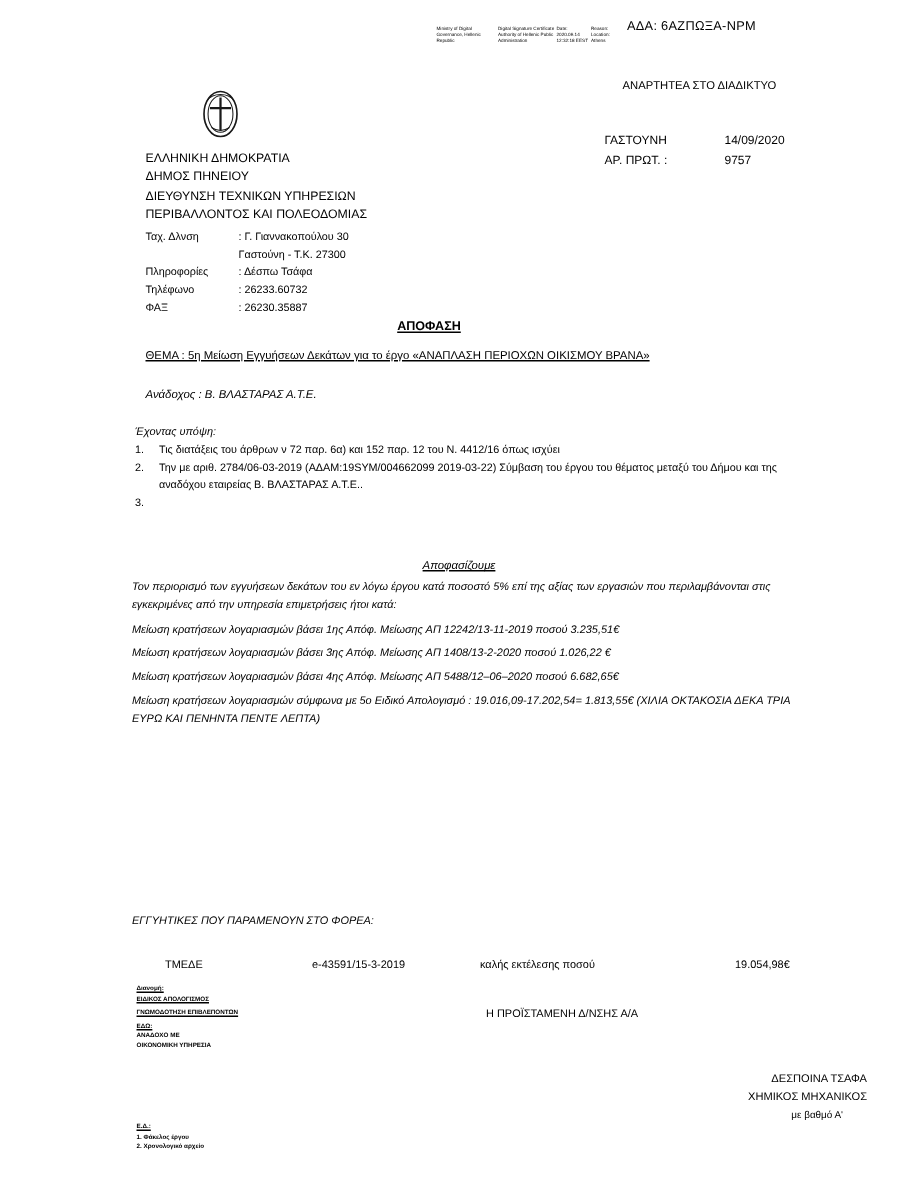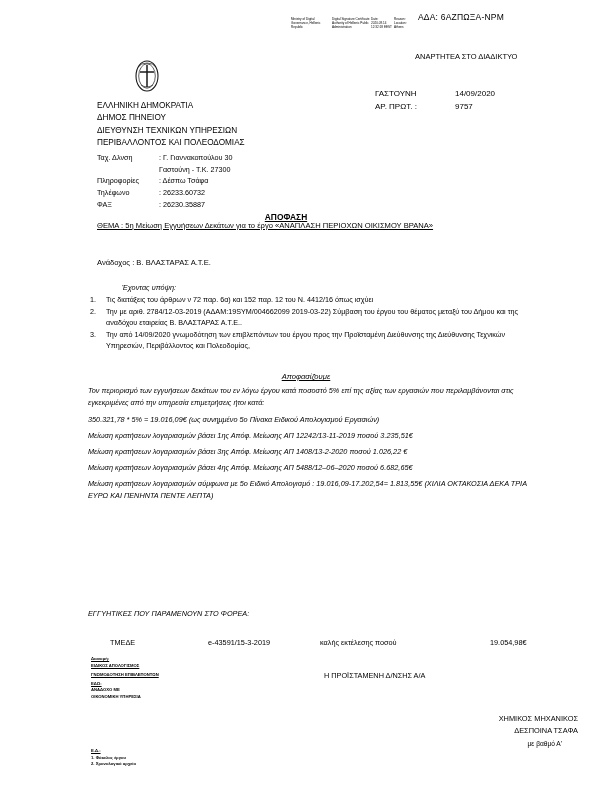--- a/index.html
+++ b/index.html
@@ -50,45 +50,46 @@
     font-size:7.2px; line-height:1.62;
   }
   .addr .lbl { display:inline-block; width:62px; }
   .addr .ind { display:inline-block; width:62px; }
 
   
   .rhead {
     position:absolute; left:375px; top:88px;
     font-size:8px; line-height:1.6;
   }
-  .rhead .r1 { position:relative; }
+  .rhead .r1 { position:relative;margin-left:28px; }
   .rhead .val { position:absolute; left:80px; top:0; }
 
   
   .apofasi {
     position:absolute; left:0; top:212px; width:572px;
     text-align:center; font-size:8.4px; font-weight:bold;
     text-decoration:underline;
   }
 
   
   .theme {
-    position:absolute; left:97px; top:220px; width:420px;
+    position:absolute; left:97px; top:231px; width:420px;
     font-size:7.6px; line-height:1.5;
     text-decoration:underline;
   }
   .anadoxos {
     position:absolute; left:97px; top:258px;
     font-size:7.6px;
+    font-style:italic;
   }
 
   
   .exontas {
     position:absolute; left:90px; top:283px;
-    font-size:7.3px; font-style:italic;margin-left:32px;
+    font-size:7.3px; font-style:italic;
   }
   .items {
     position:absolute; left:90px; top:295px; width:440px;
     font-size:7.2px; line-height:1.52;
   }
   .items .row { position:relative; padding-left:16px; margin-bottom:1px; }
   .items .num { position:absolute; left:0; top:0; }
 
   
   .apofasizoume {
@@ -204,32 +205,30 @@
   <div class="anadoxos">Ανάδοχος : Β. ΒΛΑΣΤΑΡΑΣ Α.Τ.Ε.</div>
 
   <div class="exontas">Έχοντας υπόψη:</div>
   <div class="items">
     <div class="row">
       <span class="num">1.</span>
       <span>Τις διατάξεις του άρθρων ν 72 παρ. 6α) και 152 παρ. 12 του Ν. 4412/16  όπως ισχύει</span>
     </div>
     <div class="row">
       <span class="num">2.</span>
-      <span>Την με αριθ. 2784/12-03-2019 (ΑΔΑΜ:19SYM/004662099  2019-03-22)  Σύμβαση  του έργου του θέματος μεταξύ του Δήμου και της αναδόχου εταιρείας Β. ΒΛΑΣΤΑΡΑΣ Α.Τ.Ε..</span>
+      <span>Την με αριθ. 2784/06-03-2019 (ΑΔΑΜ:19SYM/004662099  2019-03-22)  Σύμβαση  του έργου του θέματος μεταξύ του Δήμου και της αναδόχου εταιρείας Β. ΒΛΑΣΤΑΡΑΣ Α.Τ.Ε..</span>
     </div>
     <div class="row">
       <span class="num">3.</span>
-      <span>Την από   14/09/2020 γνωμοδότηση των επιβλεπόντων του έργου προς την Προϊσταμένη Διεύθυνσης της Διεύθυνσης Τεχνικών Υπηρεσιών, Περιβάλλοντος και Πολεοδομίας,</span>
     </div>
   </div>
 
   <div class="apofasizoume">Αποφασίζουμε</div>
   <div class="body-text">
     <p>Τον περιορισμό των εγγυήσεων δεκάτων του εν λόγω  έργου κατά   ποσοστό 5% επί της αξίας των εργασιών που περιλαμβάνονται στις εγκεκριμένες από την υπηρεσία επιμετρήσεις ήτοι κατά:</p>
-    <p>350.321,78 * 5%  =   19.016,09€ (ως συνημμένο 5ο Πίνακα  Ειδικού Απολογισμού Εργασιών)</p>
     <p class="tight">Μείωση κρατήσεων λογαριασμών βάσει 1ης Απόφ. Μείωσης ΑΠ 12242/13-11-2019 ποσού 3.235,51€</p>
     <p class="tight">Μείωση  κρατήσεων  λογαριασμών  βάσει  3ης  Απόφ.  Μείωσης  ΑΠ  1408/13-2-2020 ποσού 1.026,22 €</p>
     <p class="tight">Μείωση  κρατήσεων  λογαριασμών  βάσει  4ης  Απόφ.  Μείωσης  ΑΠ  5488/12–06–2020 ποσού  6.682,65€</p>
     <p>Μείωση κρατήσεων λογαριασμών σύμφωνα  με  5ο  Ειδικό Απολογισμό :  19.016,09-17.202,54=  1.813,55€ (ΧΙΛΙΑ  ΟΚΤΑΚΟΣΙΑ  ΔΕΚΑ  ΤΡΙΑ  ΕΥΡΩ  ΚΑΙ  ΠΕΝΗΝΤΑ ΠΕΝΤΕ ΛΕΠΤΑ)</p>
   </div>
 
   <div class="remain-title">ΕΓΓΥΗΤΙΚΕΣ ΠΟΥ ΠΑΡΑΜΕΝΟΥΝ ΣΤΟ ΦΟΡΕΑ:</div>
   <div class="gtable">
     <span class="gt-c1">ΤΜΕΔΕ</span>
     <span class="gt-c2">e-43591/15-3-2019</span>
@@ -253,18 +252,18 @@
   </div>
 
   <div class="ea">
     <div class="u">Ε.Δ.:</div>
     <div>1.  Φάκελος έργου</div>
     <div>2. Χρονολογικό αρχείο</div>
   </div>
 
   <div class="sig-title">Η ΠΡΟΪΣΤΑΜΕΝΗ Δ/ΝΣΗΣ Α/Α</div>
   <div class="sig-name">
+    <div>ΔΕΣΠΟΙΝΑ ΤΣΑΦΑ</div>
     <div>ΧΗΜΙΚΟΣ ΜΗΧΑΝΙΚΟΣ</div>
-    <div>ΔΕΣΠΟΙΝΑ ΤΣΑΦΑ</div>
   </div>
   <div class="sig-grade">με βαθμό Α'</div>
 
 </div>
 
 </body></html>

